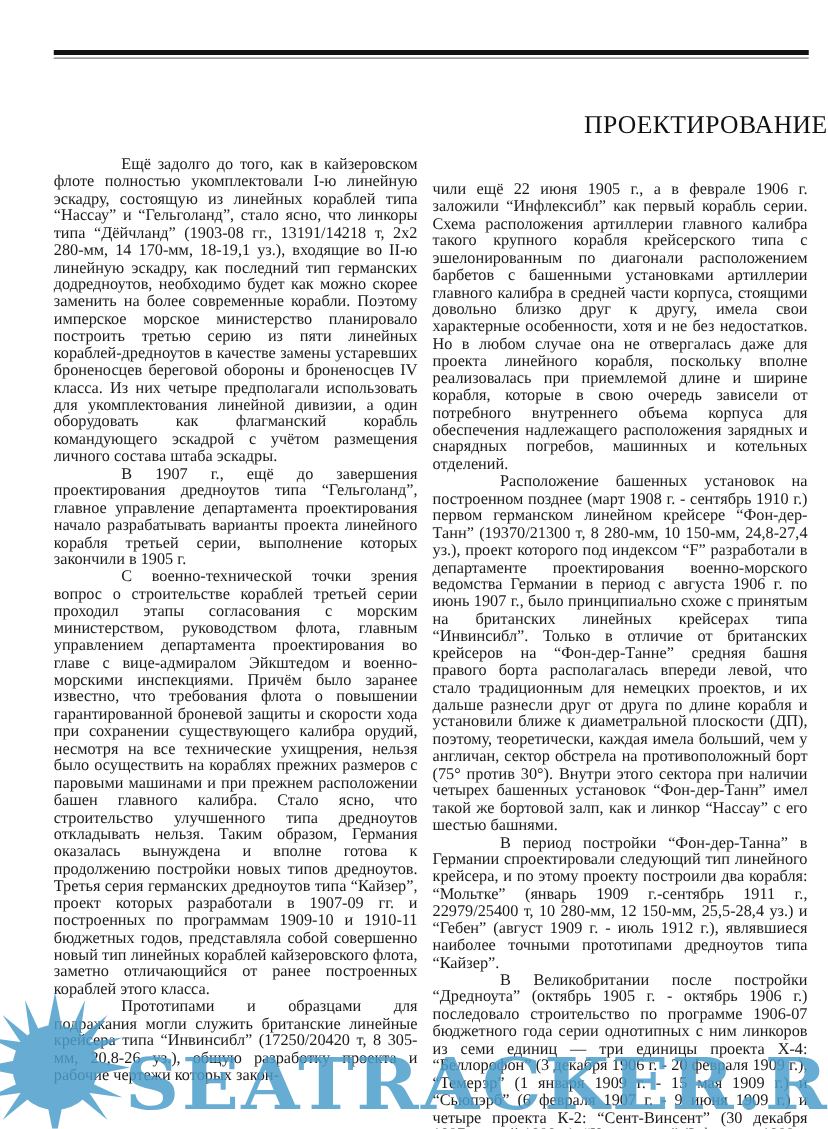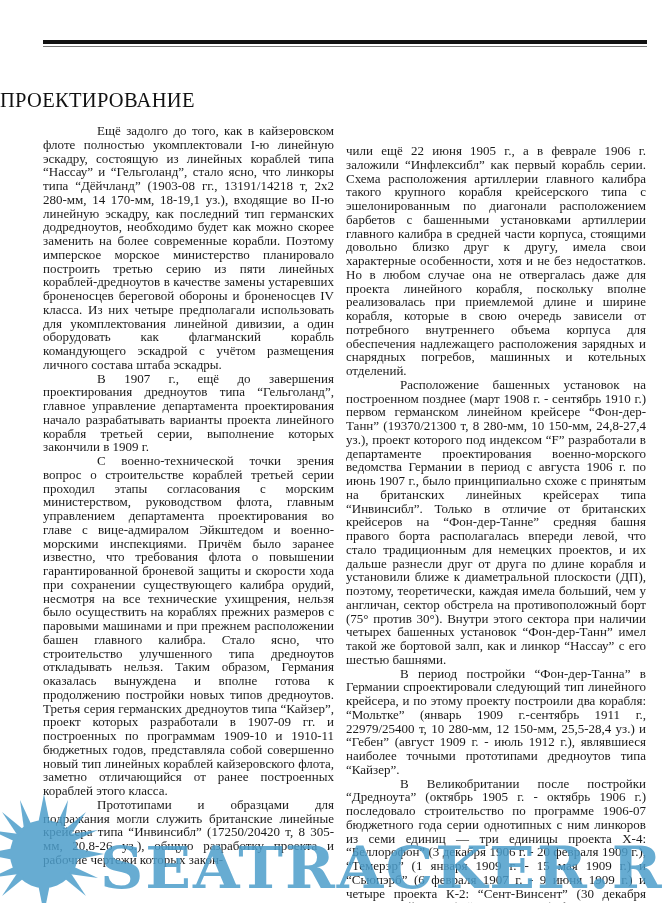--- a/index.html
+++ b/index.html
@@ -1,20 +1,20 @@
 <!DOCTYPE html>
 <html><head>
 <meta charset="utf-8">
 <style>
   html, body { margin:0; padding:0; background:#ffffff; }
   body { width:662px; height:903px; position:relative; overflow:hidden;
          font-family:"Liberation Serif","DejaVu Serif",serif; color:#1a1a1a; }
   .rule-thick { position:absolute; left:43px; top:40px; width:604px; height:4px; background:#111; }
   .rule-thin  { position:absolute; left:43px; top:46px; width:604px; height:1px; background:#777; }
-  .title { position:absolute; left:0; top:89px; width:662px; text-align:left;
+  .title { position:absolute; left:0; top:89px; width:662px; text-align:right;
            font-size:20.5px; letter-spacing:0.3px; color:#111; }
   .col { position:absolute; top:124px; font-size:13px; line-height:13.75px; text-align:justify;
          hyphens:manual; }
   .col-left  { left:43px;  width:291px; }
   .col-right { left:346px; width:300px; }
   .col p { margin:0; text-indent:54px; }
   .col p.cont { text-indent:0;margin-top:20px; }
   .watermark { position:absolute; left:0; top:792px; width:662px; height:111px; pointer-events:none; }
   .wm-text { position:absolute; left:100px; top:838px; font-family:"DejaVu Serif",serif; font-weight:bold;
              font-size:60px; letter-spacing:2px; color:#4d9ecb; opacity:0.85; line-height:60px;
@@ -23,21 +23,21 @@
 </head>
 <body>
 
 <div class="rule-thick"></div>
 <div class="rule-thin"></div>
 
 <h1 class="title" style="margin:0;font-weight:normal;">ПРОЕКТИРОВАНИЕ</h1>
 
 <div class="col col-left">
   <p>Ещё задолго до того, как в кайзеровском флоте полностью укомплектовали I-ю линейную эскадру, состоящую из линейных кораблей типа “Нассау” и “Гельголанд”, стало ясно, что линкоры типа “Дёйчланд” (1903-08 гг., 13191/14218 т, 2х2 280-мм, 14 170-мм, 18-19,1 уз.), входящие во II-ю линейную эскадру, как последний тип германских додредноутов, необходимо будет как можно скорее заменить на более современные корабли. Поэтому имперское морское министерство планировало построить третью серию из пяти линейных кораблей-дредноутов в качестве замены устаревших броненосцев береговой обороны и броненосцев IV класса. Из них четыре предполагали использовать для укомплектования линейной дивизии, а один оборудовать как флагманский корабль командующего эскадрой с учётом размещения личного состава штаба эскадры.</p>
-  <p>В 1907 г., ещё до завершения проектирования дредноутов типа “Гельголанд”, главное управление департамента проектирования начало разрабатывать варианты проекта линейного корабля третьей серии, выполнение которых закончили в 1909 г.</p>
+  <p>В 1907 г., ещё до завершения проектирования дредноутов типа “Гельголанд”, главное управление департамента проектирования начало разрабатывать варианты проекта линейного корабля третьей серии, выполнение которых закончили в 1905 г.</p>
   <p>С военно-технической точки зрения вопрос о строительстве кораблей третьей серии проходил этапы согласования с морским министерством, руководством флота, главным управлением департамента проектирования во главе с вице-адмиралом Эйкштедом и военно-морскими инспекциями. Причём было заранее известно, что требования флота о повышении гарантированной броневой защиты и скорости хода при сохранении существующего калибра орудий, несмотря на все технические ухищрения, нельзя было осуществить на кораблях прежних размеров с паровыми машинами и при прежнем расположении башен главного калибра. Стало ясно, что строительство улучшенного типа дредноутов откладывать нельзя. Таким образом, Германия оказалась вынуждена и вполне готова к продолжению постройки новых типов дредноутов. Третья серия германских дредноутов типа “Кайзер”, проект которых разработали в 1907-09 гг. и построенных по программам 1909-10 и 1910-11 бюджетных годов, представляла собой совершенно новый тип линейных кораблей кайзеровского флота, заметно отличающийся от ранее построенных кораблей этого класса.</p>
   <p>Прототипами и образцами для подражания могли служить британские линейные крейсера типа “Инвинсибл” (17250/20420 т, 8 305-мм, 20,8-26 уз.), общую разработку проекта и рабочие чертежи которых закон-</p>
 </div>
 
 <div class="col col-right">
   <p class="cont">чили ещё 22 июня 1905 г., а в феврале 1906 г. заложили “Инфлексибл” как первый корабль серии. Схема расположения артиллерии главного калибра такого крупного корабля крейсерского типа с эшелонированным по диагонали расположением барбетов с башенными установками артиллерии главного калибра в средней части корпуса, стоящими довольно близко друг к другу, имела свои характерные особенности, хотя и не без недостатков. Но в любом случае она не отвергалась даже для проекта линейного корабля, поскольку вполне реализовалась при приемлемой длине и ширине корабля, которые в свою очередь зависели от потребного внутреннего объема корпуса для обеспечения надлежащего расположения зарядных и снарядных погребов, машинных и котельных отделений.</p>
   <p>Расположение башенных установок на построенном позднее (март 1908 г. - сентябрь 1910 г.) первом германском линейном крейсере “Фон-дер-Танн” (19370/21300 т, 8 280-мм, 10 150-мм, 24,8-27,4 уз.), проект которого под индексом “F” разработали в департаменте проектирования военно-морского ведомства Германии в период с августа 1906 г. по июнь 1907 г., было принципиально схоже с принятым на британских линейных крейсерах типа “Инвинсибл”. Только в отличие от британских крейсеров на “Фон-дер-Танне” средняя башня правого борта располагалась впереди левой, что стало традиционным для немецких проектов, и их дальше разнесли друг от друга по длине корабля и установили ближе к диаметральной плоскости (ДП), поэтому, теоретически, каждая имела больший, чем у англичан, сектор обстрела на противоположный борт (75° против 30°). Внутри этого сектора при наличии четырех башенных установок “Фон-дер-Танн” имел такой же бортовой залп, как и линкор “Нассау” с его шестью башнями.</p>
   <p>В период постройки “Фон-дер-Танна” в Германии спроектировали следующий тип линейного крейсера, и по этому проекту построили два корабля: “Мольтке” (январь 1909 г.-сентябрь 1911 г., 22979/25400 т, 10 280-мм, 12 150-мм, 25,5-28,4 уз.) и “Гебен” (август 1909 г. - июль 1912 г.), являвшиеся наиболее точными прототипами дредноутов типа “Кайзер”.</p>
   <p>В Великобритании после постройки “Дредноута” (октябрь 1905 г. - октябрь 1906 г.) последовало строительство по программе 1906-07 бюджетного года серии однотипных с ним линкоров из семи единиц — три единицы проекта Х-4: “Беллорофон” (3 декабря 1906 г. - 20 февраля 1909 г.), “Темерэр” (1 января 1909 г. - 15 мая 1909 г.) и “Сьюпэрб” (6 февраля 1907 г. - 9 июня 1909 г.) и четыре проекта К-2: “Сент-Винсент” (30 декабря 1907 г. - май 1909 г.), “Коллингвуд” (3 февраля 1908 г. - апрель 1910 г.), “Вэнгард” (2 апреля 1908 г. - 1 марта 1910 г.) и “Фудроянт”.</p>
 </div>

